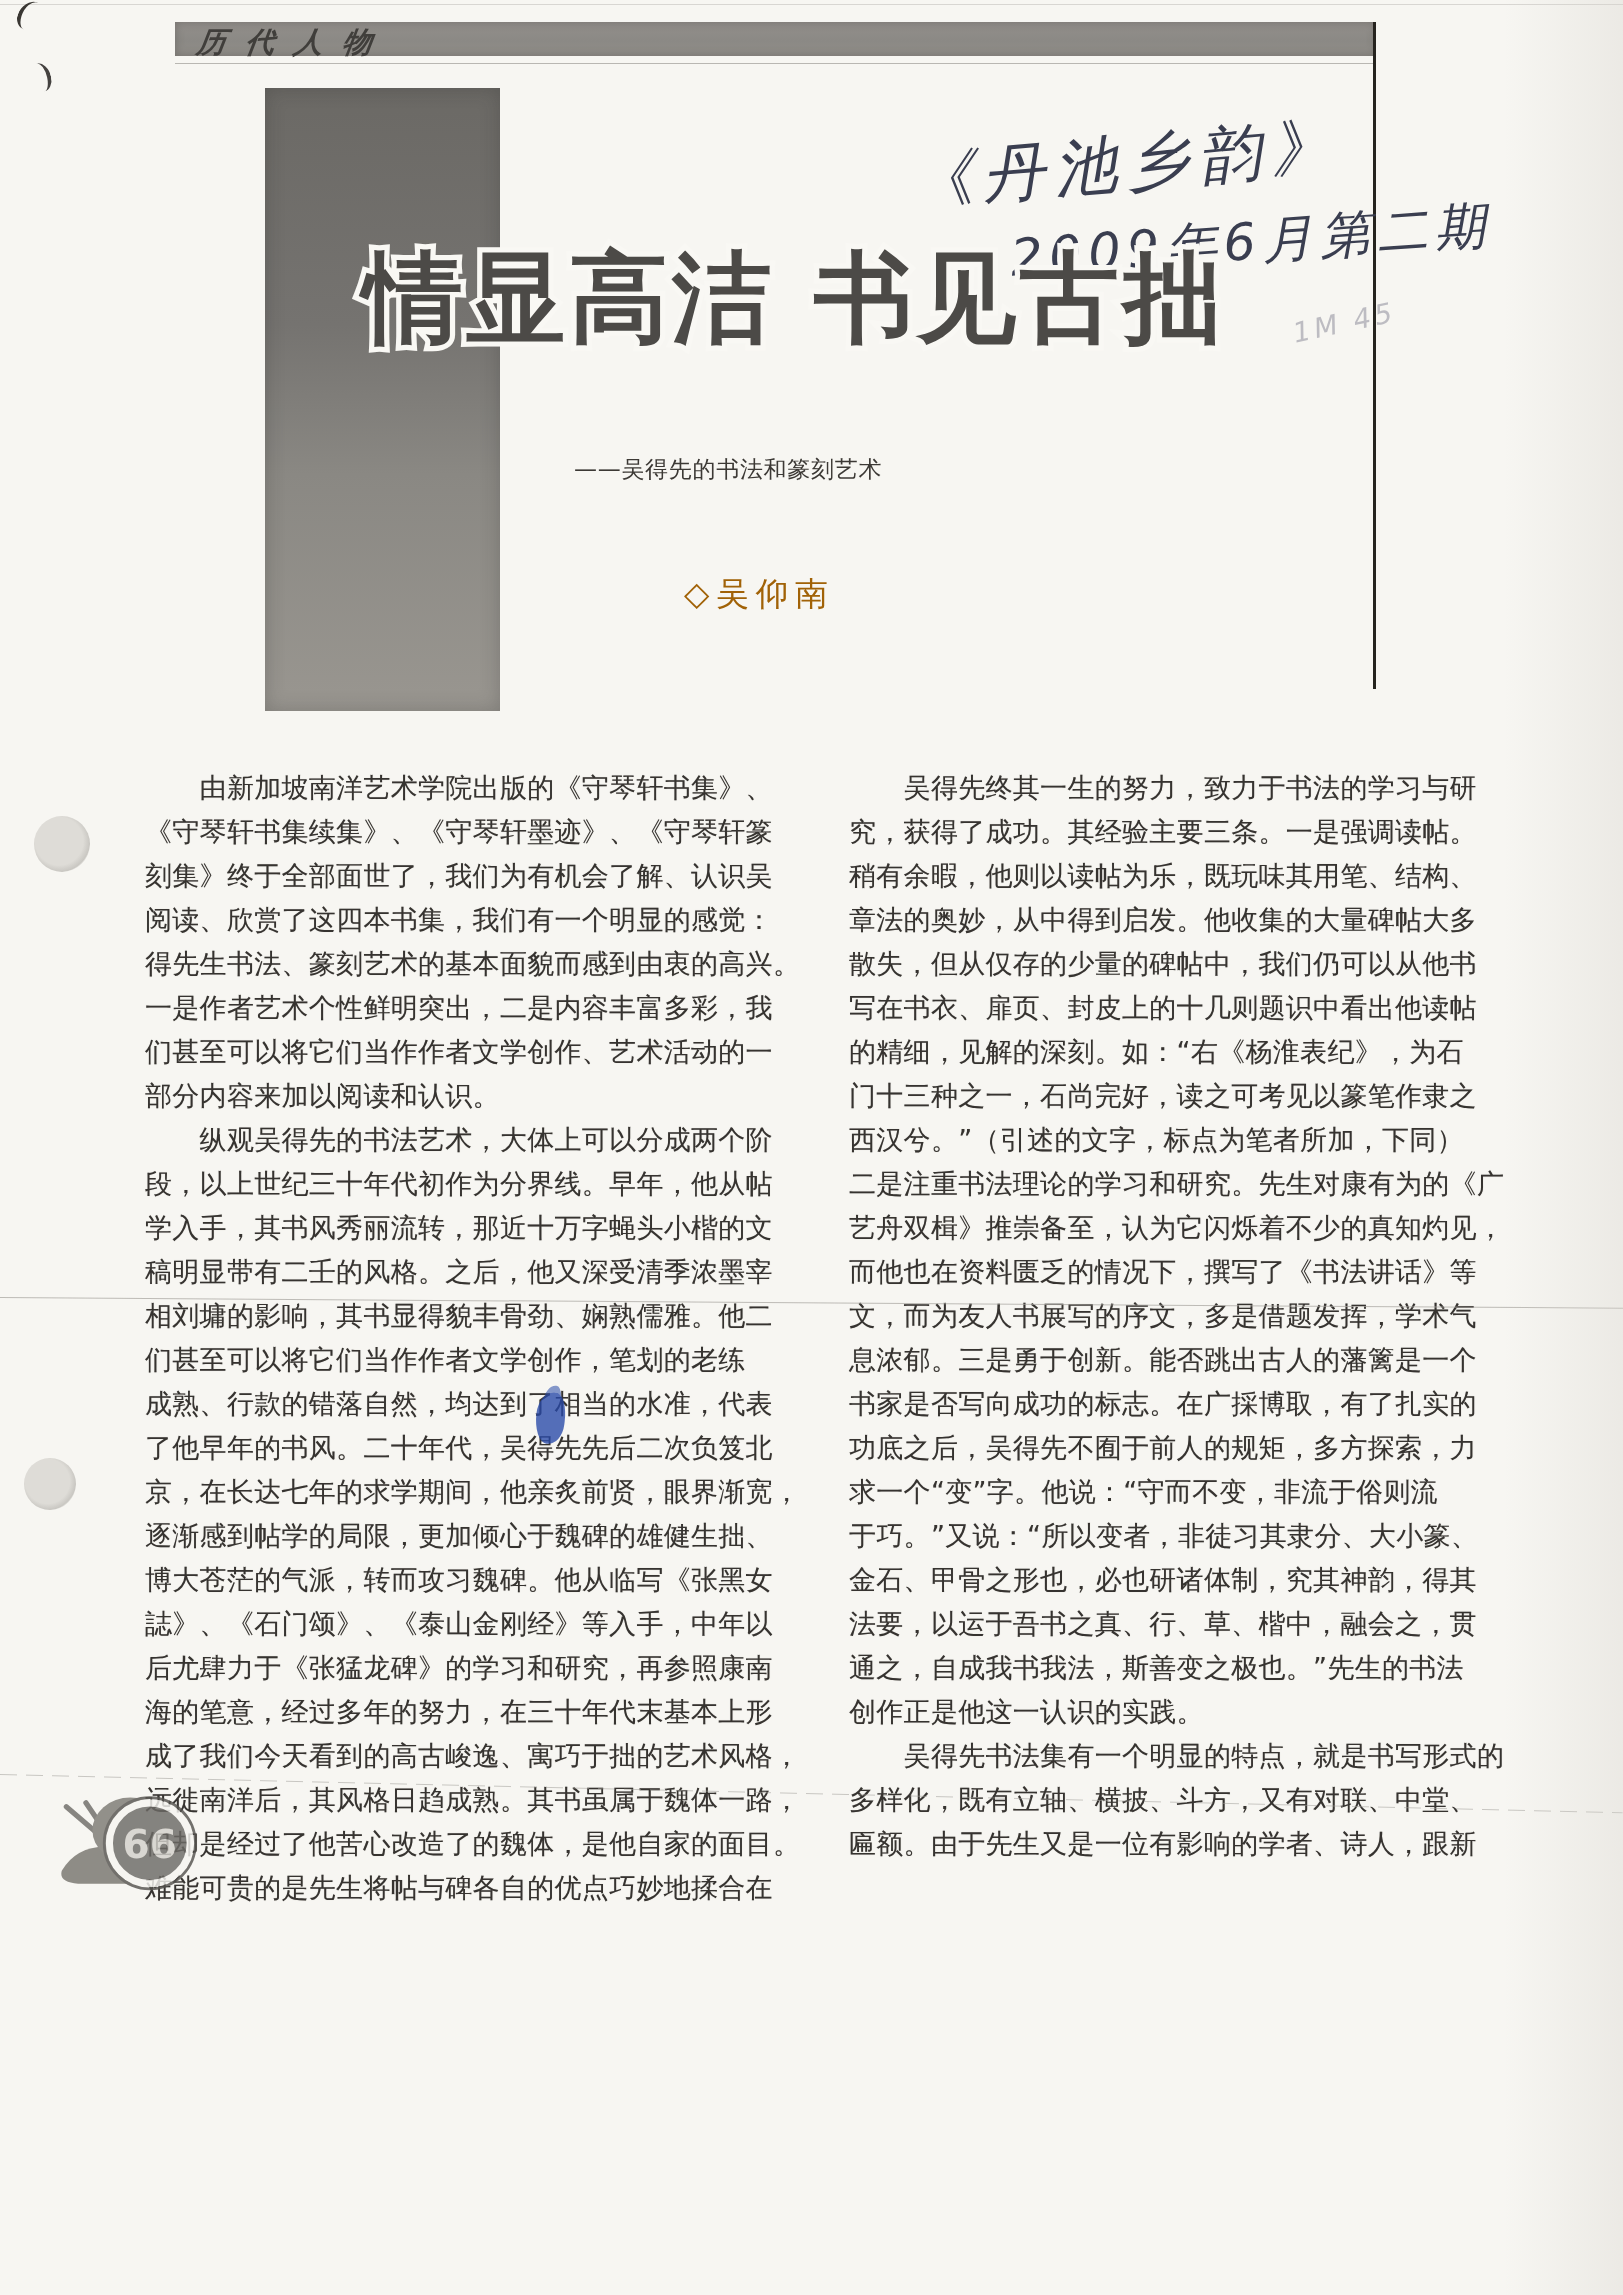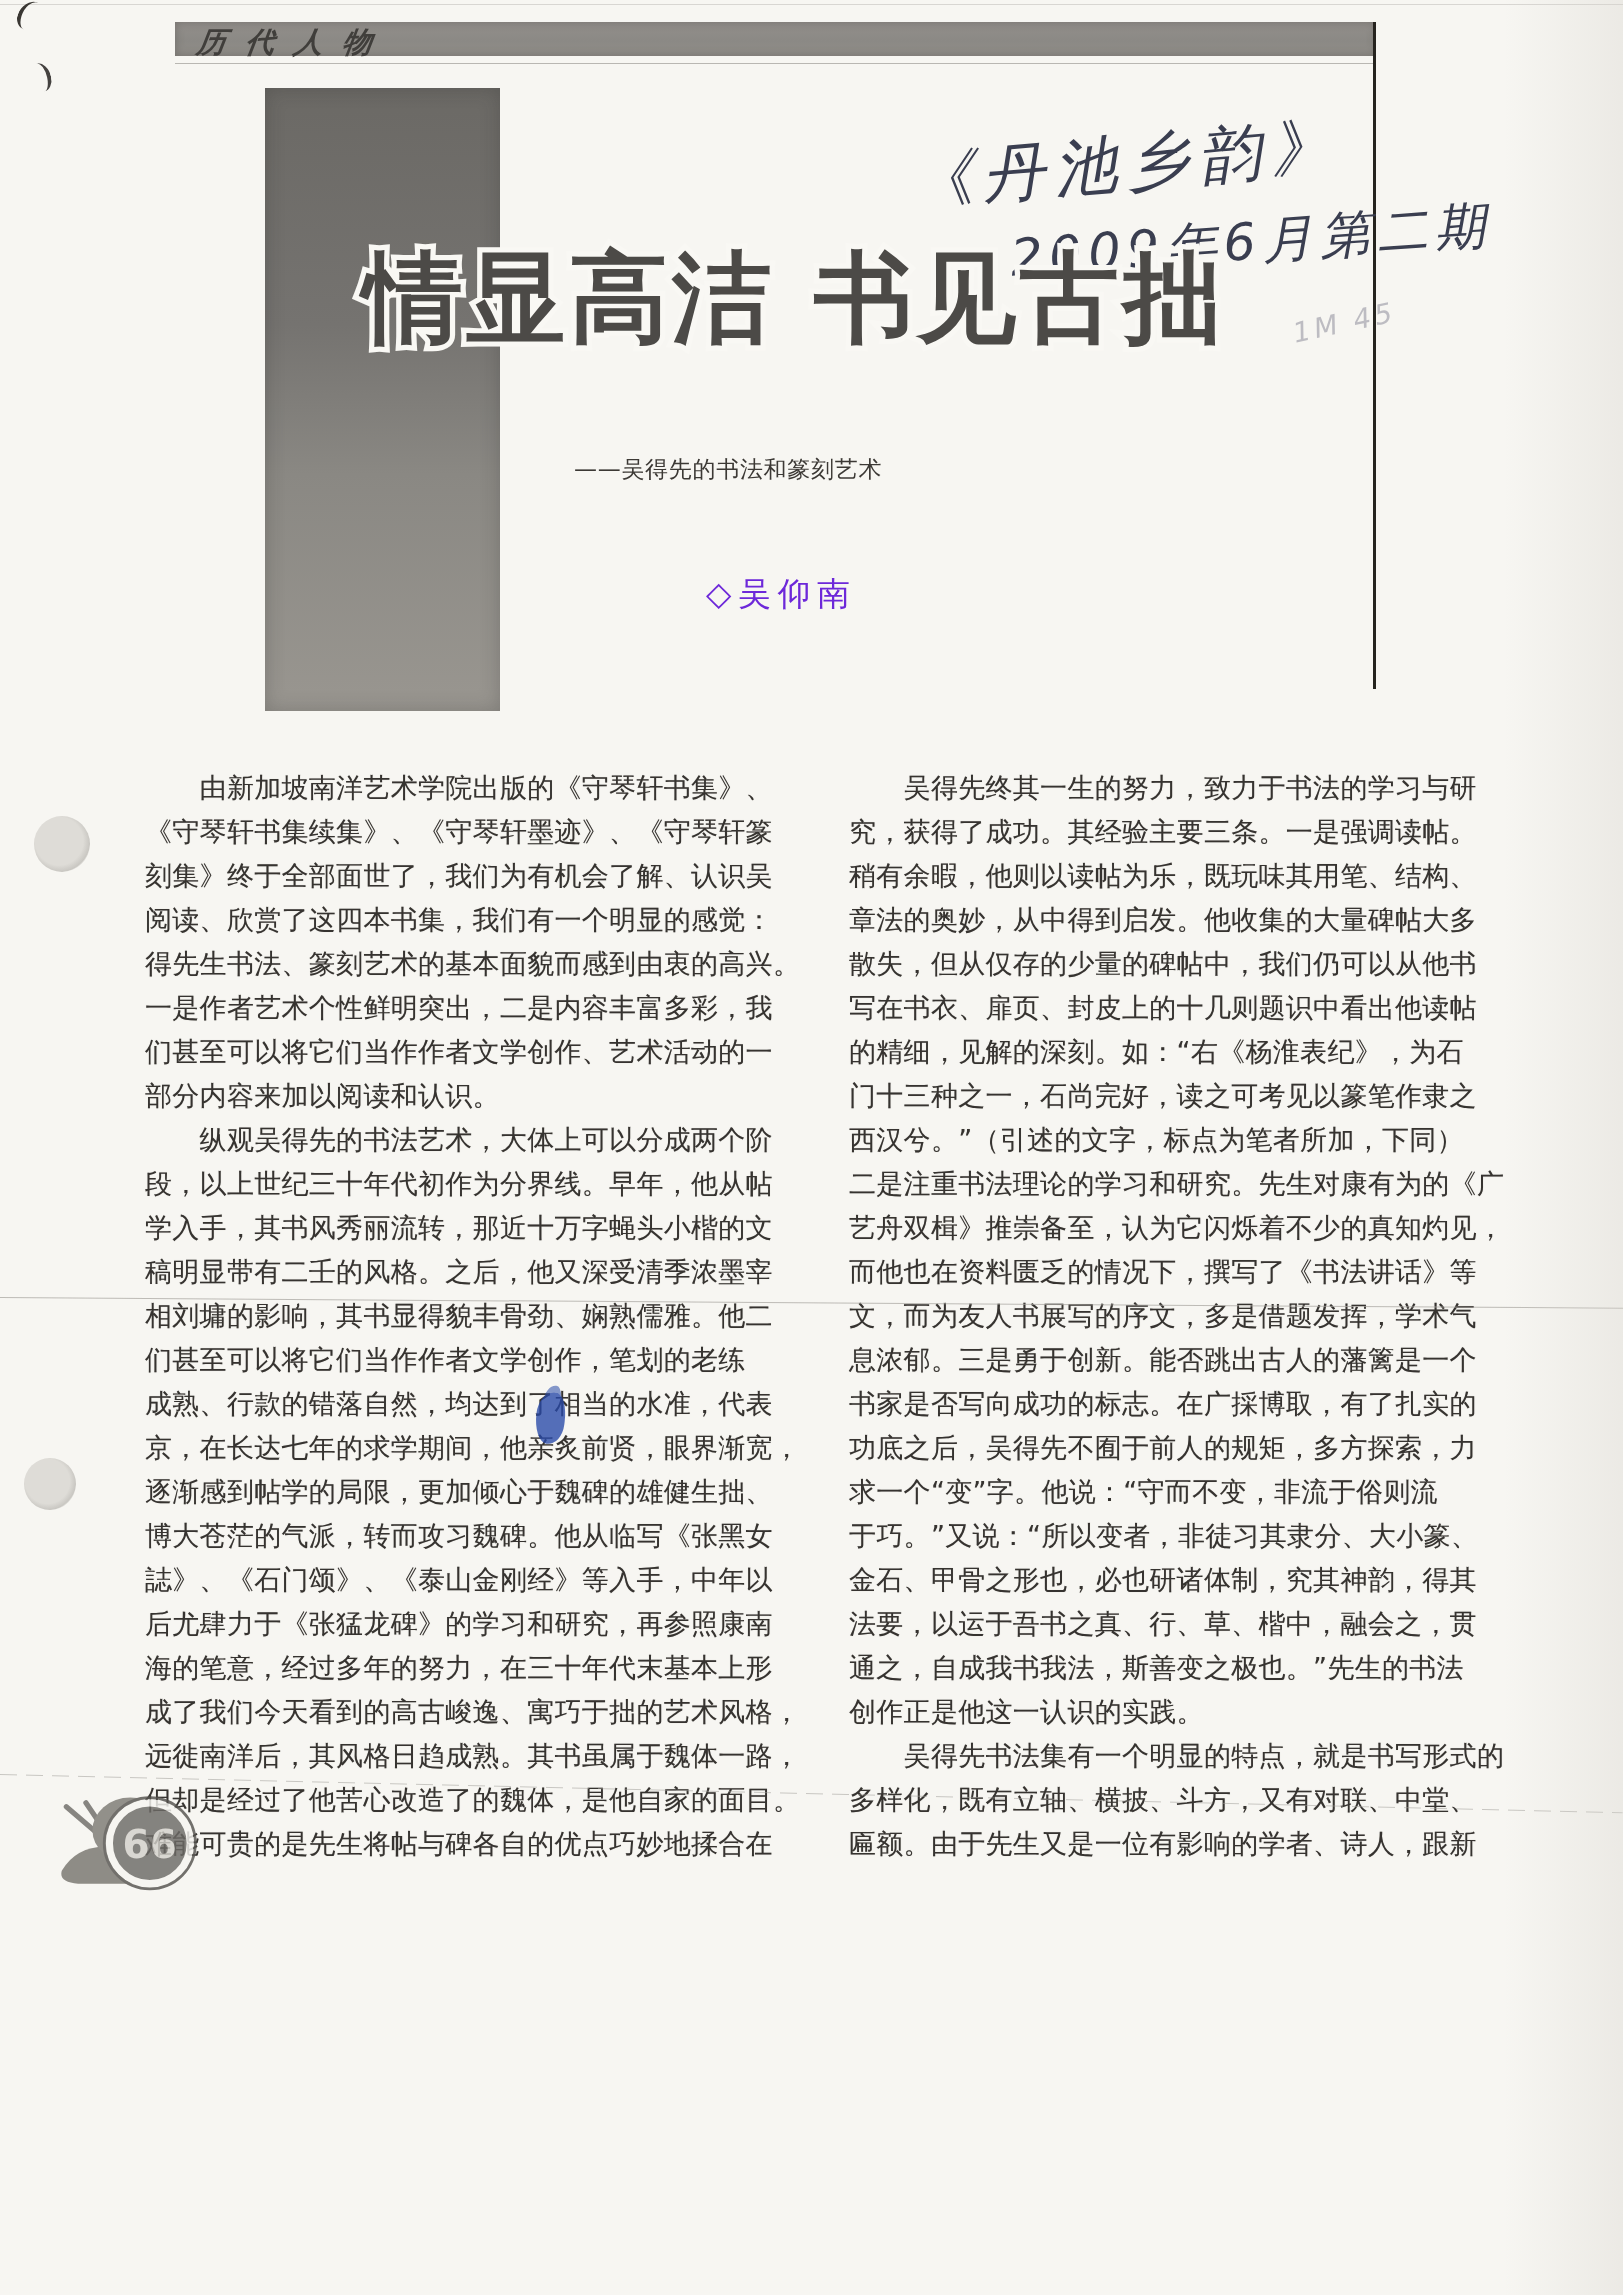--- a/index.html
+++ b/index.html
@@ -45,21 +45,21 @@
   
   .handwriting{color:#3a3e50;font-style:italic;white-space:nowrap;}
   .hw1{left:909px;top:121px;font-size:63px;transform:rotate(-5deg);letter-spacing:9.2px;}
   .hw2{left:1010px;top:208px;font-size:51px;transform:rotate(-4deg);letter-spacing:6.5px;}
   .hw-margin{
     left:1292px;top:306px;font-size:27.5px;color:rgba(95,95,115,.38);
     transform:rotate(-12deg);letter-spacing:3.9px;font-style:italic;
   }
   
   .subtitle{left:574px;top:454px;font-size:23px;font-weight:normal;color:#3c3935;letter-spacing:0.7px;white-space:nowrap;}
-  .author{left:684px;top:572px;font-size:33px;color:#6d28d9;letter-spacing:6.5px;white-space:nowrap;margin-left:22px;}
+  .author{left:684px;top:572px;font-size:33px;color:#a16207;letter-spacing:6.5px;white-space:nowrap;}
   
   .column{top:766px;width:628px;}
   .col-left{left:145px;}
   .col-right{left:849px;}
   .column .line{
     font-size:27px;line-height:44px;white-space:nowrap;
     letter-spacing:0.3px;color:#363330;
     text-shadow:0 0 0.7px rgba(60,56,50,.35);
   }
   
@@ -126,20 +126,21 @@
     <div class="line">一是作者艺术个性鲜明突出，二是内容丰富多彩，我</div>
     <div class="line">们甚至可以将它们当作作者文学创作、艺术活动的一</div>
     <div class="line">部分内容来加以阅读和认识。</div>
     <div class="line">　　纵观吴得先的书法艺术，大体上可以分成两个阶</div>
     <div class="line">段，以上世纪三十年代初作为分界线。早年，他从帖</div>
     <div class="line">学入手，其书风秀丽流转，那近十万字蝇头小楷的文</div>
     <div class="line">稿明显带有二壬的风格。之后，他又深受清季浓墨宰</div>
     <div class="line">相刘墉的影响，其书显得貌丰骨劲、娴熟儒雅。他二</div>
     <div class="line">们甚至可以将它们当作作者文学创作，笔划的老练</div>
     <div class="line">成熟、行款的错落自然，均达到了相当的水准，代表</div>
+    <div class="line">了他早年的书风。二十年代，吴得先先后二次负笈北</div>
     <div class="line">京，在长达七年的求学期间，他亲炙前贤，眼界渐宽，</div>
     <div class="line">逐渐感到帖学的局限，更加倾心于魏碑的雄健生拙、</div>
     <div class="line">博大苍茫的气派，转而攻习魏碑。他从临写《张黑女</div>
     <div class="line">誌》、《石门颂》、《泰山金刚经》等入手，中年以</div>
     <div class="line">后尤肆力于《张猛龙碑》的学习和研究，再参照康南</div>
     <div class="line">海的笔意，经过多年的努力，在三十年代末基本上形</div>
     <div class="line">成了我们今天看到的高古峻逸、寓巧于拙的艺术风格，</div>
     <div class="line">远徙南洋后，其风格日趋成熟。其书虽属于魏体一路，</div>
     <div class="line">但却是经过了他苦心改造了的魏体，是他自家的面目。</div>
     <div class="line">难能可贵的是先生将帖与碑各自的优点巧妙地揉合在</div>

